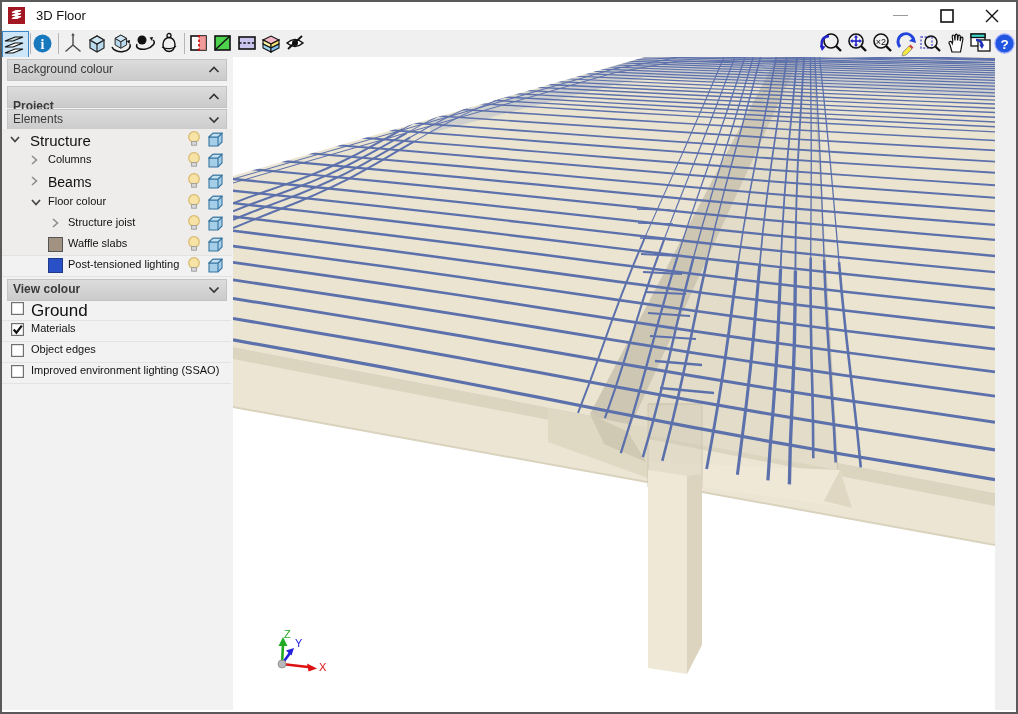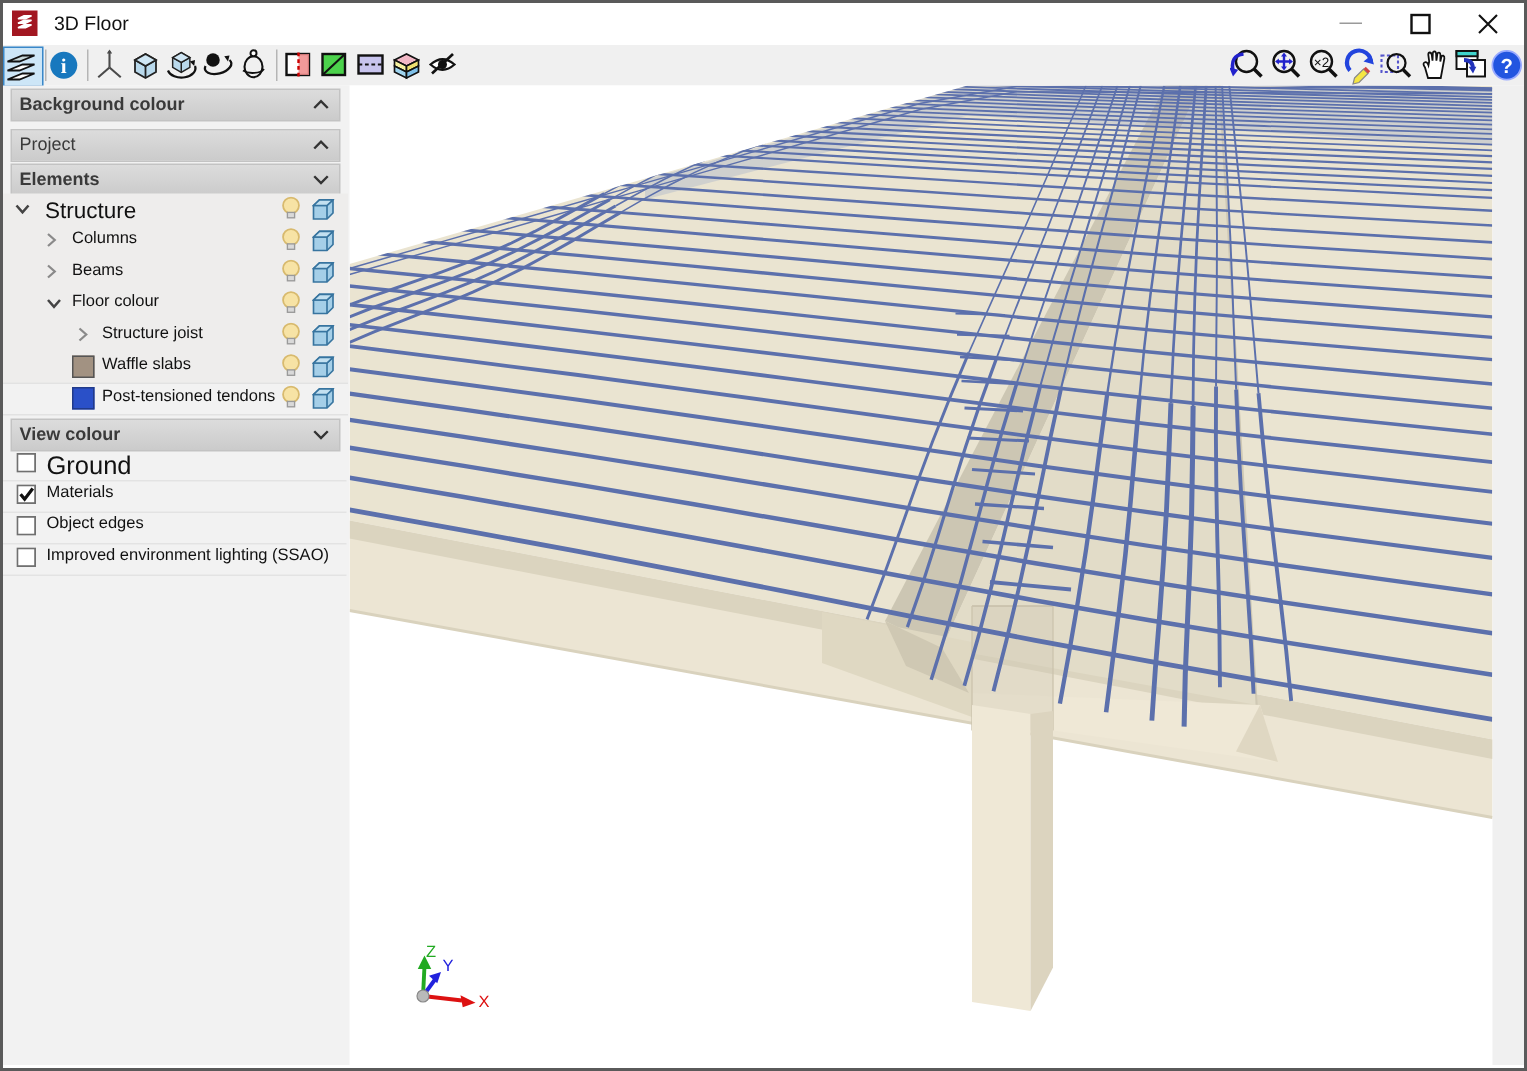--- a/index.html
+++ b/index.html
@@ -282,33 +282,33 @@
 <line x1="0" y1="0" x2="26" y2="3" stroke="#dd1111" stroke-width="2.6"></line>
 <path d="M35 4.5 L25 -0.5 L26.5 7.5 Z" fill="#dd1111"></path>
 <circle cx="0" cy="0" r="4" fill="#b9b9b9" stroke="#888" stroke-width="0.8"></circle>
 <text x="2" y="-26" font-family="Liberation Sans, sans-serif" font-size="11" fill="#22aa22">Z</text>
 <text x="13" y="-17" font-family="Liberation Sans, sans-serif" font-size="11" fill="#2222dd">Y</text>
 <text x="37" y="7" font-family="Liberation Sans, sans-serif" font-size="11" fill="#dd1111">X</text>
 </g>
 </svg>
 <div class="panel"></div>
 <div style="position:absolute;left:7px;top:59px;width:218px;height:20px;background:linear-gradient(#dcdcdc,#cbcbcb);border:1px solid #c3c3c3">
-    <div style="position:absolute;left:5px;top:2px;font-weight:bold;font-size:12px;color:#3a3a3a">Background colour</div>
+    <div style="position:absolute;left:5px;top:2px;font-weight:normal;font-size:12px;color:#3a3a3a">Background colour</div>
     <svg style="position:absolute;right:6px;top:6px" width="12" height="8" viewBox="0 0 12 8">
       <path d="M1.5 6 L6 1.5 L10.5 6" fill="none" stroke="#333" stroke-width="1.6"></path>
     </svg>
   </div>
 <div style="position:absolute;left:7px;top:86px;width:218px;height:20px;background:linear-gradient(#dcdcdc,#cbcbcb);border:1px solid #c3c3c3">
-    <div style="position:absolute;left:5px;top:2px;font-weight:normal;font-size:12px;color:#3a3a3a">Project</div>
+    <div style="position:absolute;left:5px;top:12px;font-weight:bold;font-size:12px;color:#3a3a3a">Project</div>
     <svg style="position:absolute;right:6px;top:6px" width="12" height="8" viewBox="0 0 12 8">
       <path d="M1.5 6 L6 1.5 L10.5 6" fill="none" stroke="#333" stroke-width="1.6"></path>
     </svg>
   </div>
 <div style="position:absolute;left:7px;top:109px;width:218px;height:20px;background:linear-gradient(#dcdcdc,#cbcbcb);border:1px solid #c3c3c3">
-    <div style="position:absolute;left:5px;top:2px;font-weight:bold;font-size:12px;color:#3a3a3a">Elements</div>
+    <div style="position:absolute;left:5px;top:2px;font-weight:normal;font-size:12px;color:#3a3a3a">Elements</div>
     <svg style="position:absolute;right:6px;top:6px" width="12" height="8" viewBox="0 0 12 8">
       <path d="M1.5 1.5 L6 6 L10.5 1.5" fill="none" stroke="#333" stroke-width="1.6"></path>
     </svg>
   </div>
 <div style="position:absolute;left:2px;top:129px;width:230px;height:126px;background:#eeedec"></div>
 <svg style="position:absolute;left:10px;top:136px" width="10" height="7" viewBox="0 0 10 7">
     <path d="M1 1 L5 5.5 L9 1" fill="none" stroke="#444" stroke-width="1.7"></path>
   </svg>
 <div style="position:absolute;left:30px;top:132px;font-size:15px;color:#111">Structure</div>
 <svg style="position:absolute;left:187px;top:131px" width="14" height="16" viewBox="0 0 14 16">
@@ -329,21 +329,21 @@
     <rect x="4.6" y="10.6" width="4.8" height="3.6" fill="#d9d9d9" stroke="#9a9a9a" stroke-width="0.9"></rect>
   </svg>
 <svg style="position:absolute;left:208px;top:153px" width="15" height="15" viewBox="0 0 15 15">
     <path d="M1 5 L5 1.2 L14 1.2 L14 10 L10 14 L1 14 Z" fill="#a5cfe8" stroke="#37749f" stroke-width="1.1"></path>
     <path d="M1 5 L10 5 L10 14 M10 5 L14 1.2" fill="none" stroke="#37749f" stroke-width="1.1"></path>
     <path d="M1 5 L5 1.2 L14 1.2 L10 5 Z" fill="#c3e0f0" stroke="#37749f" stroke-width="1.1"></path>
   </svg>
 <svg style="position:absolute;left:31px;top:176px" width="7" height="10" viewBox="0 0 7 10">
     <path d="M1 1 L5.5 5 L1 9" fill="none" stroke="#8a8a8a" stroke-width="1.5"></path>
   </svg>
-<div style="position:absolute;left:48px;top:174px;font-size:11px;color:#111">Beams</div>
+<div style="position:absolute;left:48px;top:174px;font-size:14px;color:#111">Beams</div>
 <svg style="position:absolute;left:187px;top:173px" width="14" height="16" viewBox="0 0 14 16">
     <circle cx="7" cy="6" r="5.3" fill="#f7e3a5" stroke="#d8ba6e" stroke-width="1.2"></circle>
     <rect x="4.6" y="10.6" width="4.8" height="3.6" fill="#d9d9d9" stroke="#9a9a9a" stroke-width="0.9"></rect>
   </svg>
 <svg style="position:absolute;left:208px;top:174px" width="15" height="15" viewBox="0 0 15 15">
     <path d="M1 5 L5 1.2 L14 1.2 L14 10 L10 14 L1 14 Z" fill="#a5cfe8" stroke="#37749f" stroke-width="1.1"></path>
     <path d="M1 5 L10 5 L10 14 M10 5 L14 1.2" fill="none" stroke="#37749f" stroke-width="1.1"></path>
     <path d="M1 5 L5 1.2 L14 1.2 L10 5 Z" fill="#c3e0f0" stroke="#37749f" stroke-width="1.1"></path>
   </svg>
 <svg style="position:absolute;left:31px;top:199px" width="10" height="7" viewBox="0 0 10 7">
@@ -377,21 +377,21 @@
 <svg style="position:absolute;left:187px;top:236px" width="14" height="16" viewBox="0 0 14 16">
     <circle cx="7" cy="6" r="5.3" fill="#f7e3a5" stroke="#d8ba6e" stroke-width="1.2"></circle>
     <rect x="4.6" y="10.6" width="4.8" height="3.6" fill="#d9d9d9" stroke="#9a9a9a" stroke-width="0.9"></rect>
   </svg>
 <svg style="position:absolute;left:208px;top:237px" width="15" height="15" viewBox="0 0 15 15">
     <path d="M1 5 L5 1.2 L14 1.2 L14 10 L10 14 L1 14 Z" fill="#a5cfe8" stroke="#37749f" stroke-width="1.1"></path>
     <path d="M1 5 L10 5 L10 14 M10 5 L14 1.2" fill="none" stroke="#37749f" stroke-width="1.1"></path>
     <path d="M1 5 L5 1.2 L14 1.2 L10 5 Z" fill="#c3e0f0" stroke="#37749f" stroke-width="1.1"></path>
   </svg>
 <div style="position:absolute;left:48px;top:258px;width:13px;height:13px;background:#2a50c8;border:1px solid #203a8a"></div>
-<div style="position:absolute;left:68px;top:258px;font-size:11px;color:#111">Post-tensioned tendons</div>
+<div style="position:absolute;left:68px;top:258px;font-size:11px;color:#111">Post-tensioned lighting</div>
 <svg style="position:absolute;left:187px;top:257px" width="14" height="16" viewBox="0 0 14 16">
     <circle cx="7" cy="6" r="5.3" fill="#f7e3a5" stroke="#d8ba6e" stroke-width="1.2"></circle>
     <rect x="4.6" y="10.6" width="4.8" height="3.6" fill="#d9d9d9" stroke="#9a9a9a" stroke-width="0.9"></rect>
   </svg>
 <svg style="position:absolute;left:208px;top:258px" width="15" height="15" viewBox="0 0 15 15">
     <path d="M1 5 L5 1.2 L14 1.2 L14 10 L10 14 L1 14 Z" fill="#a5cfe8" stroke="#37749f" stroke-width="1.1"></path>
     <path d="M1 5 L10 5 L10 14 M10 5 L14 1.2" fill="none" stroke="#37749f" stroke-width="1.1"></path>
     <path d="M1 5 L5 1.2 L14 1.2 L10 5 Z" fill="#c3e0f0" stroke="#37749f" stroke-width="1.1"></path>
   </svg>
 <div style="position:absolute;left:2px;top:255px;width:230px;height:1px;background:#e2e2e2"></div>

